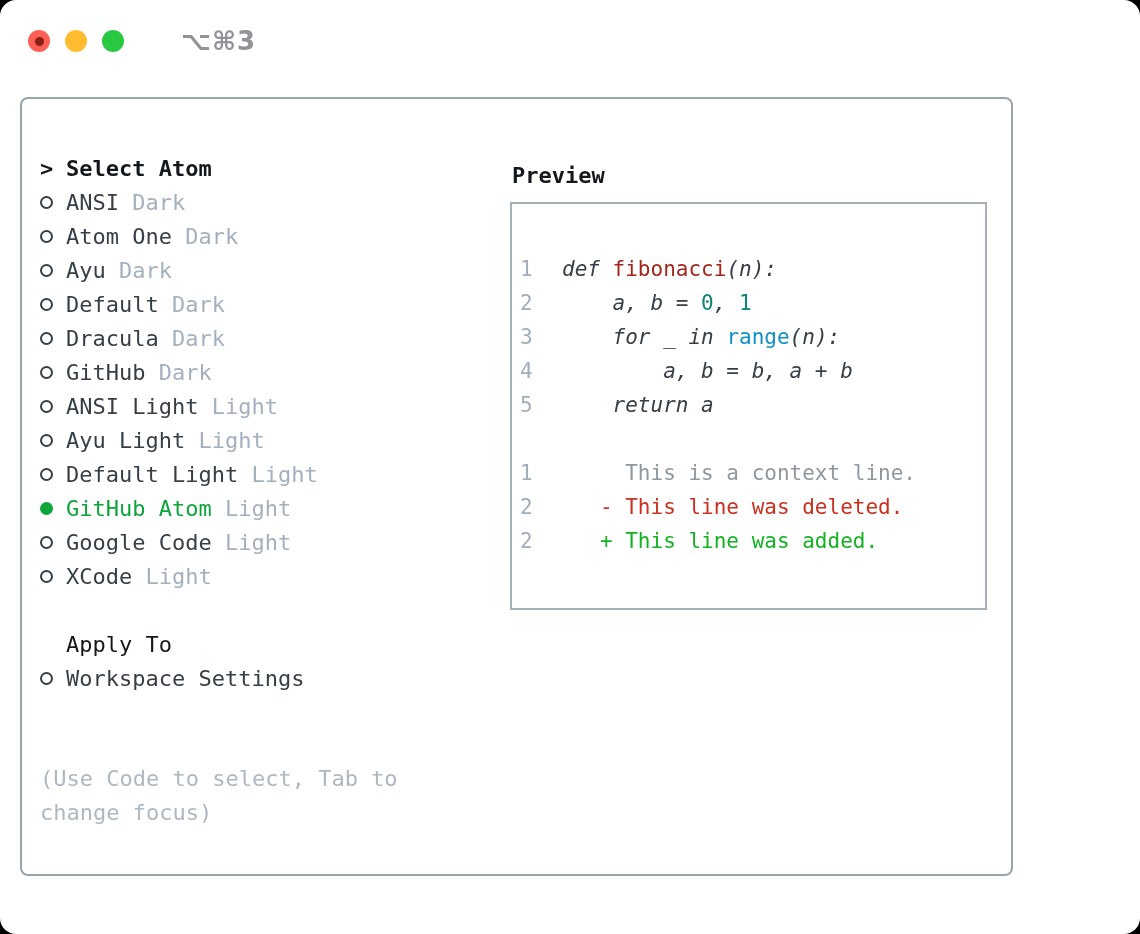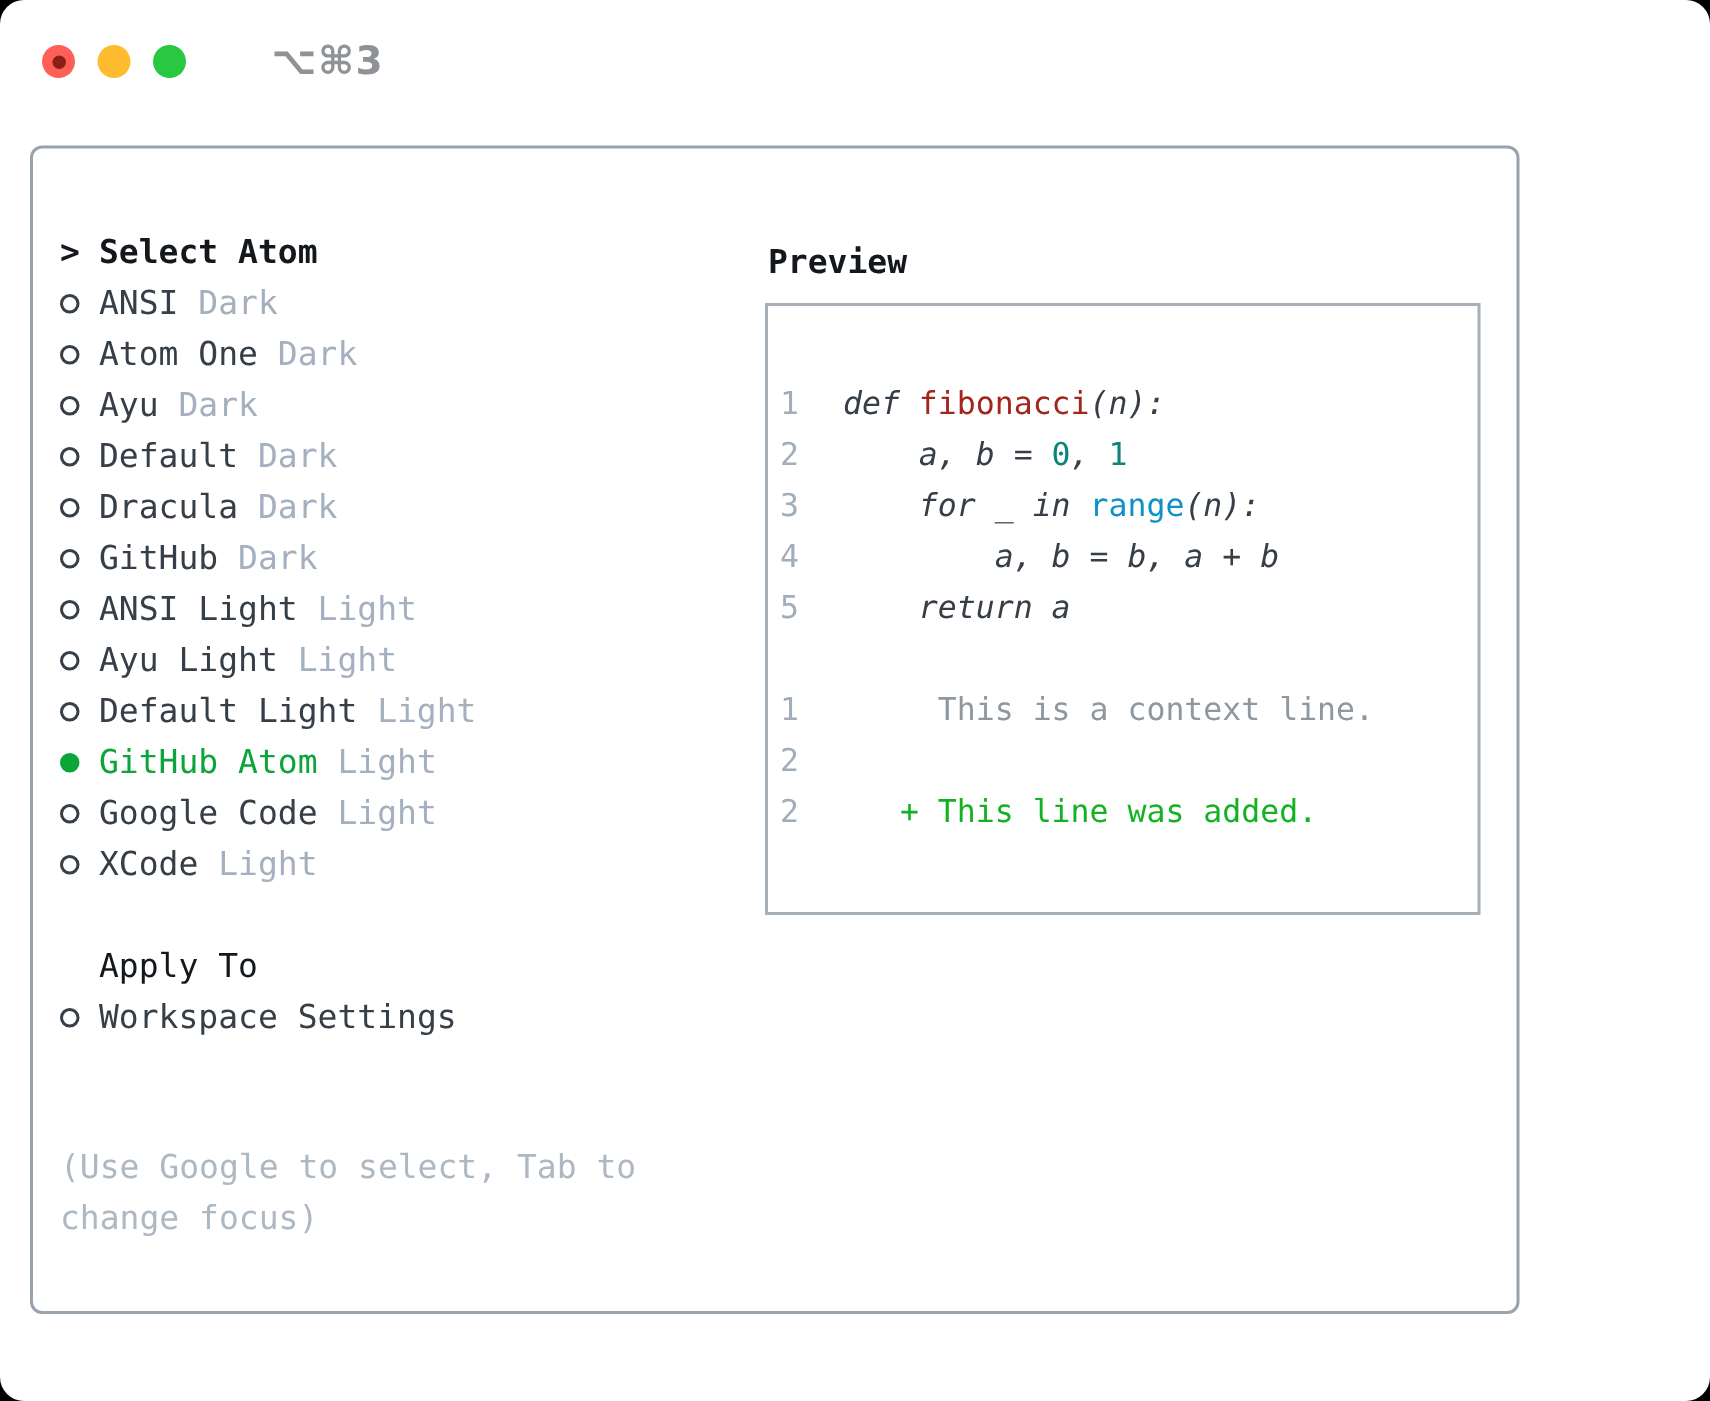--- a/index.html
+++ b/index.html
@@ -143,21 +143,21 @@
         <span class="pfx"></span>
         <span class="nm" style="color:var(--heading)">Apply To</span>
       </div>
       <div class="row">
         <span class="radio"></span>
         <span class="nm">Workspace Settings</span>
       </div>
     </div>
 
     <div class="hint">
-      <div>(Use Google to select, Tab to</div>
+      <div>(Use Code to select, Tab to</div>
       <div>change focus)</div>
     </div>
 
     <div class="preview-title row">
       <span class="hd">Preview</span>
     </div>
 
     <div class="preview-box">
       <div class="cl">
         <span class="ln">1</span>
@@ -188,20 +188,21 @@
       </div>
       <div class="cl">
         <span class="ln"></span>
       </div>
       <div class="cl">
         <span class="ln">1</span>
         <span class="seg c-ctx">     This is a context line.</span>
       </div>
       <div class="cl">
         <span class="ln">2</span>
+        <span class="seg c-del">   - This line was deleted.</span>
       </div>
       <div class="cl">
         <span class="ln">2</span>
         <span class="seg c-add">   + This line was added.</span>
       </div>
     </div>
 
   </div>
 </div>
 

